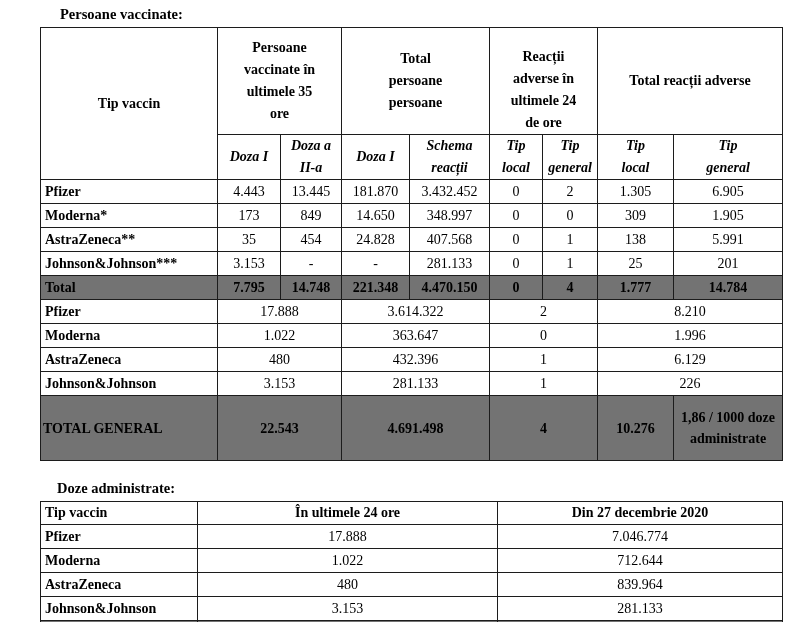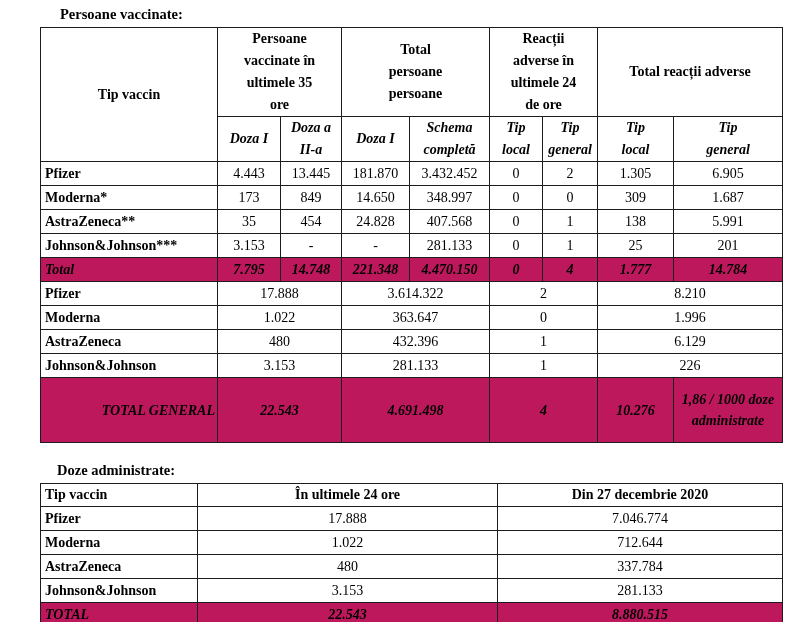--- a/index.html
+++ b/index.html
@@ -32,44 +32,43 @@
     overflow: hidden;
     vertical-align: middle;
   }
   th {
     font-weight: bold;
     text-align: center;
     line-height: 22px;
   }
   .hw { display: inline-block; }
   .hw80 { max-width: 80px; }
-  .hw82 { max-width: 82px; }
+  .hw82 { max-width: 82px; margin-top: 18px; }
   .hw42 { max-width: 42px; }
   .hw55 { max-width: 55px; }
 
   td.num { text-align: center; }
   td.label {
     font-weight: bold;
     text-align: left;
     padding-left: 4px;
     margin-left: 36px;
   }
-  td.center { text-align: right; }
+  td.center { text-align: left; }
 
   tr.hA { height: 88px; }
   tr.hB { height: 45px; font-style: italic; }
   tr.data { height: 24px; }
   tr.tg { height: 65px; }
   tr.tg td { line-height: 21px; }
   tr.h2row { height: 23px; }
 
   tr.shaded td {
-    background: #be185d;
-    font-weight: bold;
-    font-style: italic;
+    background: #737373;
+    font-weight: bold;
   }
 
   #t2 th.left { text-align: left; padding-left: 4px; }
 </style>
 </head>
 <body>
 
 <div class="page">
 
   <div class="caption">Persoane vaccinate:</div>
@@ -95,21 +94,21 @@
           <span class="hw hw80">Total persoane persoane</span></th>
         <th colspan="2">
           <span class="hw hw82">Reacții adverse în ultimele 24 de ore</span></th>
         <th colspan="2">
           <span class="hw">Total reacții adverse</span></th>
       </tr>
       <tr class="hB">
         <th>Doza I</th>
         <th>Doza a II-a</th>
         <th>Doza I</th>
-        <th>Schema completă</th>
+        <th>Schema reacții</th>
         <th>
           <span class="hw hw42">Tip local</span></th>
         <th>
           <span class="hw hw55">Tip general</span></th>
         <th>
           <span class="hw hw42">Tip local</span></th>
         <th>
           <span class="hw hw55">Tip general</span></th>
       </tr>
     </thead>
@@ -127,21 +126,21 @@
       </tr>
       <tr class="data">
         <td class="label">Moderna*</td>
         <td class="num">173</td>
         <td class="num">849</td>
         <td class="num">14.650</td>
         <td class="num">348.997</td>
         <td class="num">0</td>
         <td class="num">0</td>
         <td class="num">309</td>
-        <td class="num">1.687</td>
+        <td class="num">1.905</td>
       </tr>
       <tr class="data">
         <td class="label">AstraZeneca**</td>
         <td class="num">35</td>
         <td class="num">454</td>
         <td class="num">24.828</td>
         <td class="num">407.568</td>
         <td class="num">0</td>
         <td class="num">1</td>
         <td class="num">138</td>
@@ -230,21 +229,21 @@
         <td class="num">7.046.774</td>
       </tr>
       <tr class="data">
         <td class="label">Moderna</td>
         <td class="num">1.022</td>
         <td class="num">712.644</td>
       </tr>
       <tr class="data">
         <td class="label">AstraZeneca</td>
         <td class="num">480</td>
-        <td class="num">337.784</td>
+        <td class="num">839.964</td>
       </tr>
       <tr class="data">
         <td class="label">Johnson&amp;Johnson</td>
         <td class="num">3.153</td>
         <td class="num">281.133</td>
       </tr>
       <tr class="data shaded">
         <td class="label">TOTAL</td>
         <td class="num">22.543</td>
         <td class="num">8.880.515</td>

